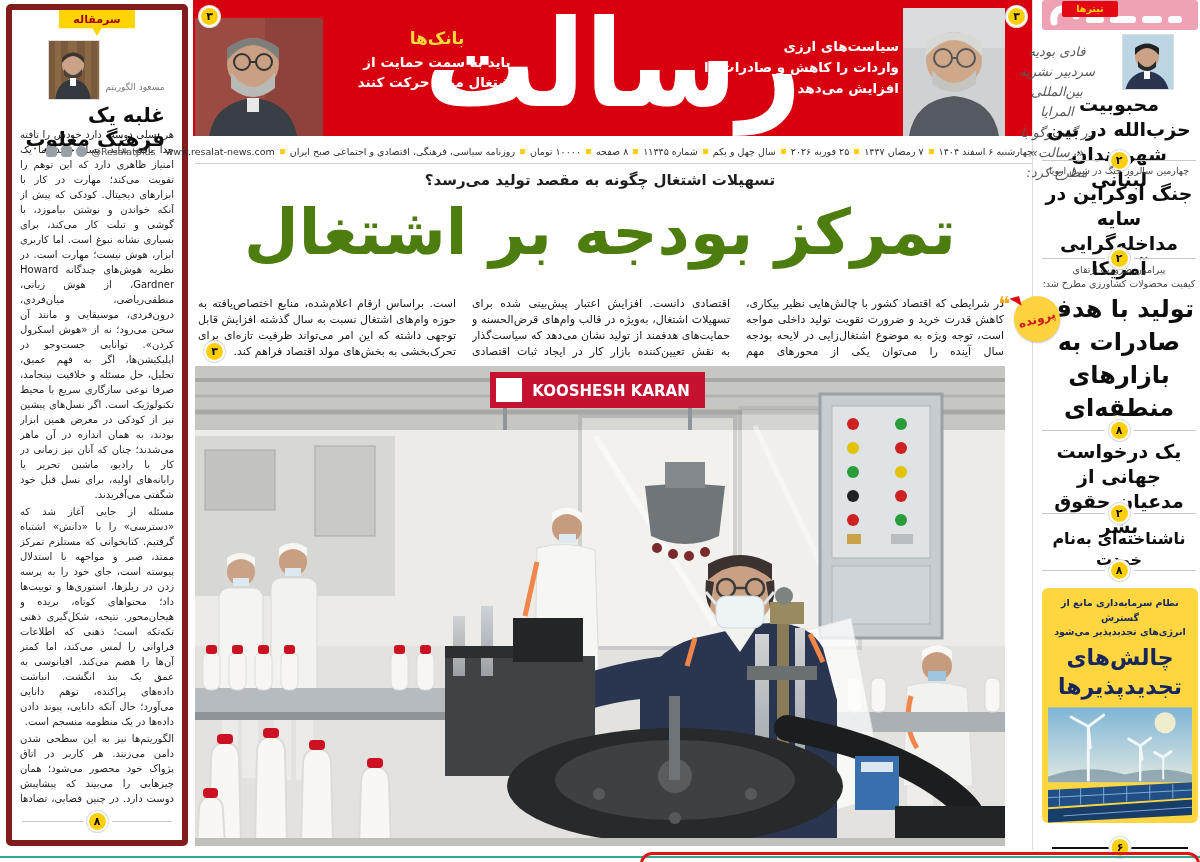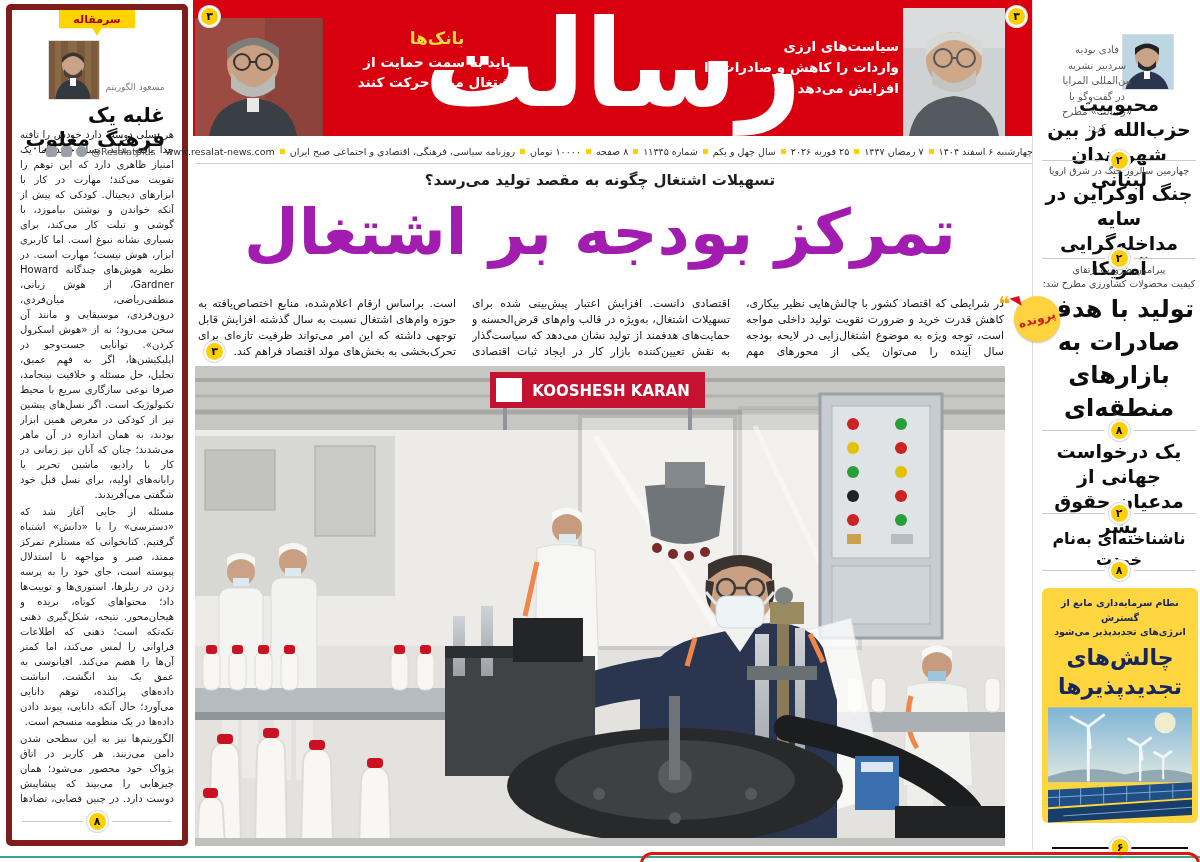--- a/index.html
+++ b/index.html
@@ -51,36 +51,36 @@
     display:flex;align-items:center;gap:5px;font-size:9.5px;color:#2e2e2e;white-space:nowrap;}
   .dl-sq{width:5px;height:5px;background:#ffcf06;flex:0 0 auto;}
   .dl-spacer{flex:1;}
   .dl-web{direction:ltr;color:#2e2e2e;text-decoration:none;}
   .dl-social{display:flex;align-items:center;gap:4px;direction:ltr;color:#444;}
   .dl-icon{width:11px;height:11px;border-radius:3px;background:#9aa0a6;display:inline-block;}
   .dl-icon.tg{border-radius:50%;}
 
   
   .lead-kicker{left:195px;top:171px;width:810px;text-align:center;font-size:15px;font-weight:bold;color:#1e1e1e;}
-  .lead-headline{left:195px;top:190px;width:810px;text-align:center;font-size:63px;font-weight:bold;color:#a21caf;letter-spacing:-1px;line-height:1.35;}
+  .lead-headline{left:195px;top:190px;width:810px;text-align:center;font-size:63px;font-weight:bold;color:#4d7c0f;letter-spacing:-1px;line-height:1.35;}
   .lead-cols{left:198px;top:296px;width:806px;height:62px;display:flex;gap:16px;}
   .lead-col{flex:1;font-size:11px;line-height:1.45;color:#161616;text-align:justify;overflow:hidden;}
   .lead-quote{position:absolute;right:-6px;top:-4px;color:#f7a600;font-size:20px;font-weight:bold;}
   .lead-end{position:absolute;left:6px;bottom:-4px;}
 
   
   .photo-wrap{left:195px;top:366px;width:810px;height:480px;overflow:hidden;background:#dcdcd8;}
 
   
   .v-rule{left:1032px;top:0;width:1px;height:850px;background:#ddd;}
   .sb-banner{left:1042px;top:0;width:156px;height:30px;background:#f0a2b5;border-radius:4px;overflow:visible;}
   .sb-banner-tab{position:absolute;top:1px;left:20px;width:56px;height:16px;background:#e30613;color:#ffd400;
     font-size:9.5px;font-weight:bold;text-align:center;line-height:16px;border-radius:2px;}
   .sb-photo1{left:1122px;top:34px;width:52px;height:56px;overflow:hidden;border:1px solid #ddd;}
-  .sb-kicker1{left:1058px;top:42px;width:78px;font-size:10px;color:#5a5a5a;line-height:1.55;text-align:center;}
+  .sb-kicker1{left:1018px;top:42px;width:78px;font-size:13px;color:#5a5a5a;line-height:1.55;text-align:center;font-style:italic;}
   .sb-title{font-weight:bold;color:#0e0e0e;text-align:center;line-height:1.32;}
   .t1{left:1042px;top:92px;width:154px;font-size:19px;}
   .t2{left:1042px;top:181px;width:154px;font-size:19px;}
   .t3{left:1042px;top:293px;width:154px;font-size:24px;line-height:1.38;}
   .t4{left:1042px;top:439px;width:154px;font-size:19px;}
   .t5{left:1042px;top:528px;width:154px;font-size:16px;}
   .sb-kicker{width:154px;left:1042px;font-size:9.5px;color:#444;text-align:center;line-height:1.5;}
   .k2{top:164px;}
   .k3{top:263px;}
   .dossier{left:1014px;top:296px;width:46px;height:46px;border-radius:50%;background:#ffd23f;
@@ -420,20 +420,31 @@
         <rect x="660" y="390" width="44" height="54" fill="#3a6fae"></rect>
         <rect x="666" y="396" width="32" height="10" fill="#dce6f0"></rect>
         <rect x="700" y="440" width="110" height="40" fill="#222324"></rect>
       </g>
       <rect x="0" y="472" width="810" height="8" fill="#bfbfbc"></rect>
     </svg>
   </div>
 
   <div class="abs v-rule"></div>
 
+  <div class="abs sb-banner">
+    <svg width="156" height="30" viewBox="0 0 156 30">
+      <rect width="156" height="30" rx="4" fill="#f0a2b5"></rect>
+      <path d="M12,22 Q10,8 26,8 Q34,8 34,16" stroke="#ffffff" stroke-width="7" fill="none" stroke-linecap="round"></path>
+      <rect x="44" y="16" width="18" height="7" rx="3.5" fill="#fff"></rect>
+      <rect x="68" y="16" width="26" height="7" rx="3.5" fill="#fff"></rect>
+      <rect x="100" y="16" width="20" height="7" rx="3.5" fill="#fff"></rect>
+      <rect x="126" y="16" width="14" height="7" rx="3.5" fill="#fff"></rect>
+    </svg>
+    <div class="sb-banner-tab">تیترها</div>
+  </div>
 
   <div class="abs sb-photo1">
     <svg width="52" height="56" viewBox="0 0 52 56">
       <rect width="52" height="56" fill="#bcd6e4"></rect>
       <circle cx="26" cy="22" r="12" fill="#caa287"></circle>
       <path d="M14,20 Q26,6 38,20 L38,13 Q26,4 14,13 Z" fill="#222222"></path>
       <path d="M17,26 Q26,38 35,26 L35,32 Q26,40 17,32 Z" fill="#2b2b2b"></path>
       <path d="M4,56 Q8,38 26,36 Q44,38 48,56 Z" fill="#2c3550"></path>
       <rect x="23" y="36" width="6" height="8" fill="#fff"></rect>
     </svg>

